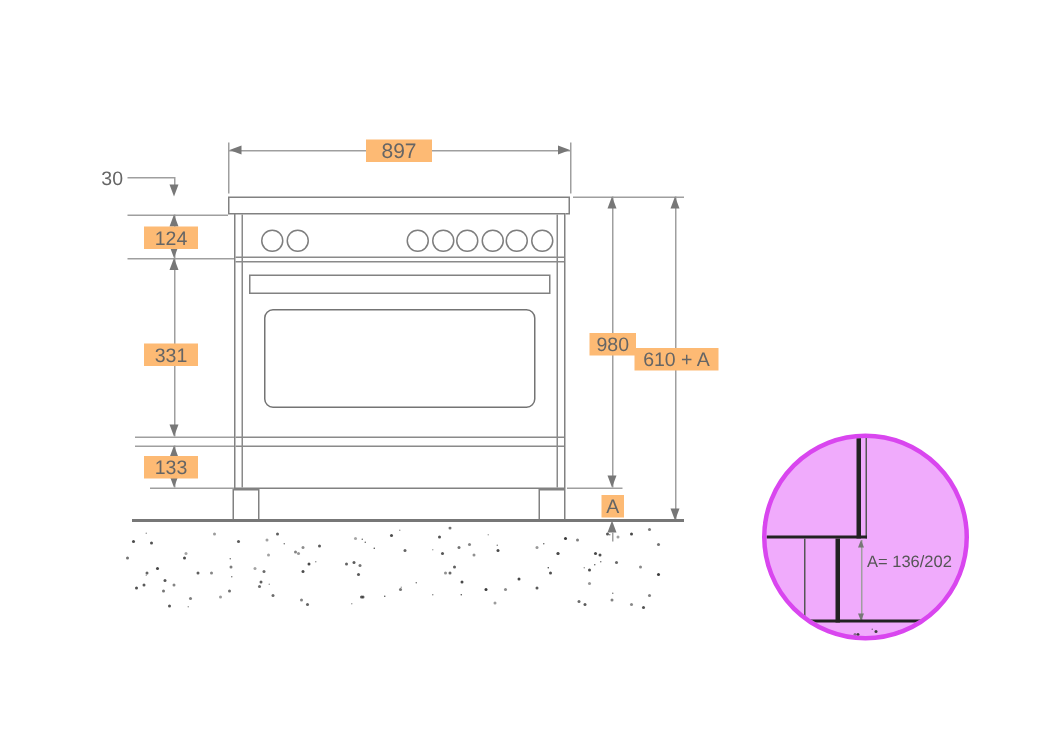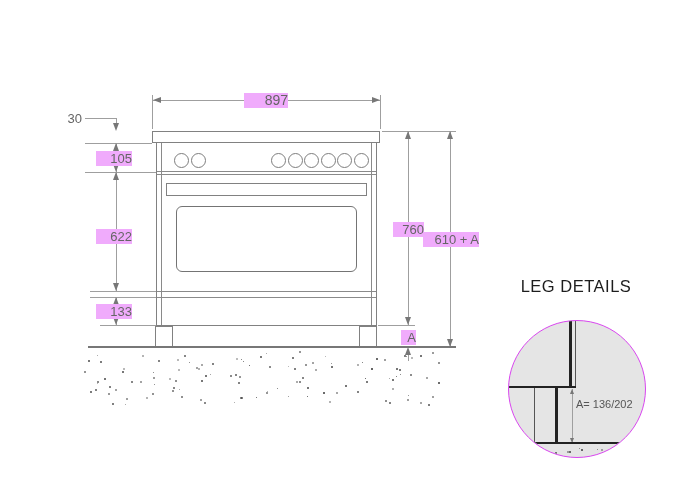--- a/index.html
+++ b/index.html
@@ -2,35 +2,35 @@
 <html><head>
 <meta charset="utf-8">
 <style>
   html,body{margin:0;padding:0;background:#fff;}
   .canvas{position:relative;width:700px;height:495px;background:#fff;overflow:hidden;
           font-family:"Liberation Sans",sans-serif;}
   .ln{position:absolute;background:#9f9f9f;}
   .dk{position:absolute;background:#222;}
   .md{position:absolute;background:#555;}
   .ol{position:absolute;background:#fff;border:1px solid #818181;box-sizing:border-box;}
-  .lbl{position:absolute;font-size:13px;color:#656565;background:#f0abfc;text-align:right;
+  .lbl{position:absolute;font-size:13px;color:#656565;background:#fdba74;text-align:center;
        line-height:15px;white-space:nowrap;}
   .knob{position:absolute;top:153px;width:15px;height:15px;border:1.5px solid #7e7e7e;
         border-radius:50%;box-sizing:border-box;background:#fff;}
   .ah{position:absolute;width:0;height:0;}
   .ah.up{border-left:3px solid transparent;border-right:3px solid transparent;border-bottom:8px solid #777;}
   .ah.down{border-left:3px solid transparent;border-right:3px solid transparent;border-top:8px solid #777;}
   .ah.aleft{border-top:3px solid transparent;border-bottom:3px solid transparent;border-right:8px solid #777;}
   .ah.aright{border-top:3px solid transparent;border-bottom:3px solid transparent;border-left:8px solid #777;}
   .ah.sm.up{border-left-width:2px;border-right-width:2px;border-bottom-width:5px;}
   .ah.sm.down{border-left-width:2px;border-right-width:2px;border-top-width:5px;}
   .dot{position:absolute;background:#3a3a3a;border-radius:1px;}
   .stip{position:absolute;overflow:hidden;}
-  .inset-circle{position:absolute;left:508px;top:320px;width:138px;height:138px;
-        border:1px solid #d946ef;border-radius:50%;overflow:hidden;box-sizing:border-box;background:#e5e5e5;}
+  .inset-circle{position:absolute;left:508px;top:289px;width:138px;height:138px;
+        border:3px solid #d946ef;border-radius:50%;overflow:hidden;box-sizing:border-box;background:#f0abfc;}
   .inset-title{position:absolute;left:503px;top:277px;width:146px;text-align:center;
         font-size:16.5px;color:#1d1d1d;letter-spacing:0.5px;}
   .inset-lbl{position:absolute;left:67px;top:77px;font-size:11px;color:#555;white-space:nowrap;}
 </style>
 </head>
 <body>
 
 <div class="canvas">
 
   <div class="ln" style="left:152px;top:95px;width:1px;height:34px;"></div>
@@ -47,39 +47,39 @@
   <div class="ln" style="left:100px;top:325px;width:56px;height:1px;"></div>
 
   <div class="ln" style="left:85px;top:118px;width:31px;height:1px;"></div>
   <div class="ln" style="left:116px;top:118px;width:1px;height:8px;"></div>
   <div class="ah down" style="left:113px;top:123px;"></div>
   <div class="lbl" style="left:58px;top:111px;width:24px;text-align:right;background:none;">30</div>
 
   <div class="ln" style="left:116px;top:143px;width:1px;height:29px;"></div>
   <div class="ah up" style="left:113px;top:143px;"></div>
   <div class="ah down" style="left:113px;top:164px;"></div>
-  <div class="lbl" style="left:96px;top:151px;width:36px;">105</div>
+  <div class="lbl" style="left:96px;top:151px;width:36px;">124</div>
 
   <div class="ln" style="left:116px;top:172px;width:1px;height:119px;"></div>
   <div class="ah up" style="left:113px;top:172px;"></div>
   <div class="ah down" style="left:113px;top:283px;"></div>
-  <div class="lbl" style="left:96px;top:229px;width:36px;">622</div>
+  <div class="lbl" style="left:96px;top:229px;width:36px;">331</div>
 
   <div class="ln" style="left:116px;top:297px;width:1px;height:28px;"></div>
   <div class="ah up" style="left:113px;top:297px;"></div>
   <div class="ah down" style="left:113px;top:317px;"></div>
   <div class="lbl" style="left:96px;top:304px;width:36px;">133</div>
 
   <div class="ln" style="left:382px;top:131px;width:74px;height:1px;"></div>
   <div class="ln" style="left:378px;top:325px;width:37px;height:1px;"></div>
 
   <div class="ln" style="left:408px;top:131px;width:1px;height:194px;"></div>
   <div class="ah up" style="left:405px;top:131px;"></div>
   <div class="ah down" style="left:405px;top:317px;"></div>
-  <div class="lbl" style="left:393px;top:222px;width:31px;">760</div>
+  <div class="lbl" style="left:393px;top:222px;width:31px;">980</div>
 
   <div class="ln" style="left:450px;top:131px;width:1px;height:216px;"></div>
   <div class="ah up" style="left:447px;top:131px;"></div>
   <div class="ah down" style="left:447px;top:339px;"></div>
   <div class="lbl" style="left:423px;top:232px;width:56px;">610 + A</div>
 
   <div class="ah up" style="left:405px;top:347px;"></div>
   <div class="ln" style="left:408px;top:355px;width:1px;height:6px;"></div>
   <div class="lbl" style="left:401px;top:330px;width:15px;">A</div>
 
@@ -221,21 +221,20 @@
       <div class="dot" style="width: 1px; height: 1px; left: 165px; top: 9.9px; opacity: 0.8;"></div>
       <div class="dot" style="width: 2px; height: 2px; left: 68.2px; top: 46px; opacity: 0.5;"></div>
       <div class="dot" style="width: 2px; height: 2px; left: 360.2px; top: 11.4px; opacity: 0.71;"></div>
       <div class="dot" style="width: 2px; height: 2px; left: 224.3px; top: 26.2px; opacity: 0.82;"></div>
       <div class="dot" style="width: 2px; height: 2px; left: 354.4px; top: 44.8px; opacity: 0.64;"></div>
       <div class="dot" style="width: 2px; height: 2px; left: 187.6px; top: 41.2px; opacity: 0.7;"></div>
       <div class="dot" style="width: 2px; height: 2px; left: 91.3px; top: 27px; opacity: 0.47;"></div>
       <div class="dot" style="width: 1px; height: 1px; left: 131.6px; top: 23px; opacity: 0.59;"></div>
     </div>
 
-  <div class="inset-title">LEG DETAILS</div>
   <div class="inset-circle">
     <div class="dk" style="left:60px;top:0;width:3px;height:67px;"></div>
     <div class="md" style="left:66px;top:0;width:1px;height:67px;"></div>
     <div class="dk" style="left:0;top:65px;width:67px;height:2px;"></div>
     <div class="md" style="left:25px;top:67px;width:1px;height:56px;"></div>
     <div class="dk" style="left:46px;top:67px;width:3px;height:56px;"></div>
     <div class="ln" style="left:63px;top:68px;width:1px;height:54px;"></div>
     <div class="ah sm up" style="left:61px;top:68px;"></div>
     <div class="ah sm down" style="left:61px;top:117px;"></div>
     <div class="inset-lbl">A= 136/202</div>

